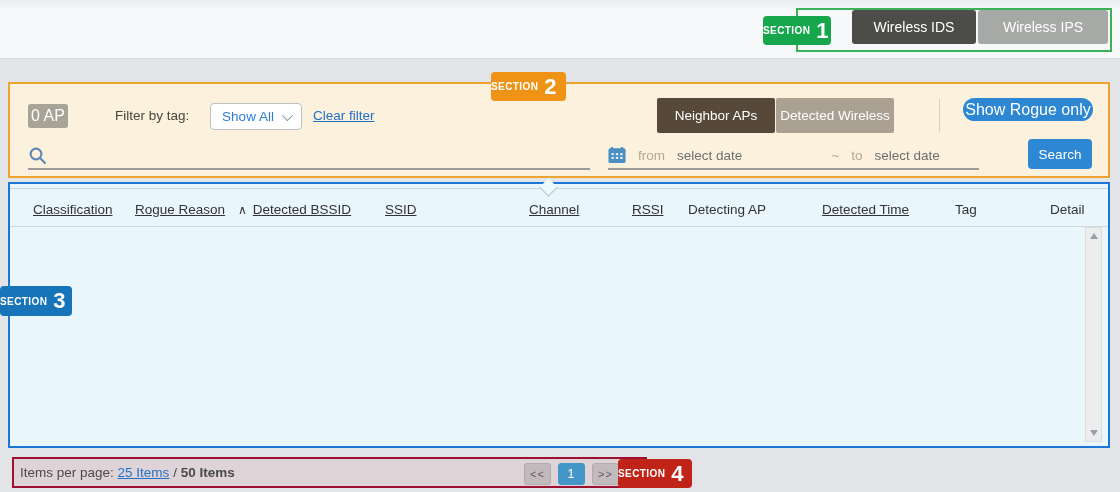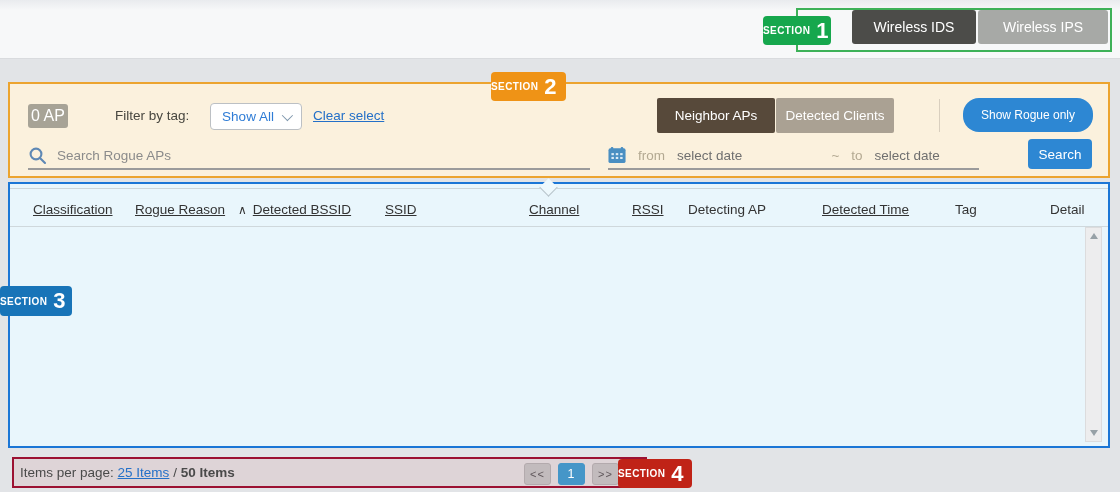--- a/index.html
+++ b/index.html
@@ -38,22 +38,22 @@
                   border:1px solid #bcc0c4; border-radius:4px; display:flex; align-items:center;
                   justify-content:center; gap:8px; color:#2e7cd6; cursor:pointer; }
   .chevron-down { width:8px; height:8px; border-right:1.5px solid #7f97ad; border-bottom:1.5px solid #7f97ad;
                   transform:rotate(45deg) translateY(-2px); }
   .clear-filter { left:303px; top:24px; color:#2470c8; text-decoration:underline; cursor:pointer; }
   .grp-tab { position:absolute; top:14px; height:35px; border:none; border-radius:2px;
              color:#fff; font-size:13.5px; font-family:"Liberation Sans", sans-serif; cursor:pointer; }
   .grp-tab.active { left:647px; width:118px; background:#57493a; }
   .grp-tab.inactive { left:766px; width:118px; background:#aaa193; }
   .v-divider { left:929px; top:15px; width:1px; height:33px; background:#d9cfbe; }
-  .rogue-btn { left:953px; top:14px; width:130px; height:34px; background:#2d87d3; color:#fff;
-               border:none; border-radius:16px; font-size:12px; font-family:"Liberation Sans", sans-serif; cursor:pointer; }
+  .rogue-btn { left:953px; top:14px; width:130px; height:23px; background:#2d87d3; color:#fff;
+               border:none; border-radius:16px; font-size:16px; font-family:"Liberation Sans", sans-serif; cursor:pointer; }
 
   .search-wrap { left:18px; top:58px; width:562px; height:28px; border-bottom:2px solid #9b9b9b;
                  display:flex; align-items:center; gap:10px; }
   .search-input { flex:1; border:none; outline:none; background:transparent; font-size:13.5px;
                   font-family:"Liberation Sans", sans-serif; color:#555; }
   .search-input::placeholder { color:#8b8b8b; opacity:1; }
   .date-wrap { left:598px; top:58px; width:371px; height:28px; border-bottom:2px solid #9b9b9b;
                display:flex; align-items:center; gap:12px; }
   .date-lbl { color:#b3a992; }
   .date-val { color:#6f6f6f; cursor:pointer; }
@@ -114,33 +114,32 @@
   <span class="num">1</span>
 </div>
 
 <div class="filter-panel">
   <div class="fp ap-badge">0 AP</div>
   <div class="fp filter-label">Filter by tag:</div>
   <div class="fp tag-dropdown">
     <span>Show All</span>
     <span class="chevron-down"></span>
   </div>
-  <a class="fp clear-filter">Clear select</a>
+  <a class="fp clear-filter">Clear filter</a>
 
   <button class="grp-tab active">Neighbor APs</button>
-  <button class="grp-tab inactive">Detected Clients</button>
+  <button class="grp-tab inactive">Detected Wireless</button>
   <div class="fp v-divider"></div>
   <button class="fp rogue-btn">Show Rogue only</button>
 
   <div class="fp search-wrap">
     <svg width="19" height="19" viewBox="0 0 19 19">
       <circle cx="8" cy="8" r="5.4" fill="none" stroke="#5e88b5" stroke-width="2.1"></circle>
       <line x1="12.2" y1="12.2" x2="17" y2="17" stroke="#5e88b5" stroke-width="2.1" stroke-linecap="round"></line>
     </svg>
-    <input class="search-input" type="text" placeholder="Search Rogue APs" style="">
   </div>
 
   <div class="fp date-wrap">
     <svg width="19" height="18" viewBox="0 0 19 18">
       <rect x="0.5" y="2" width="18" height="15.5" rx="2" fill="#4a8fc2"></rect>
       <rect x="3" y="0.5" width="2.6" height="4" rx="1" fill="#4a8fc2"></rect>
       <rect x="13.4" y="0.5" width="2.6" height="4" rx="1" fill="#4a8fc2"></rect>
       <g fill="#dcebf5">
         <rect x="3.6" y="7" width="2.6" height="2.2"></rect>
           <rect x="8.2" y="7" width="2.6" height="2.2"></rect>

